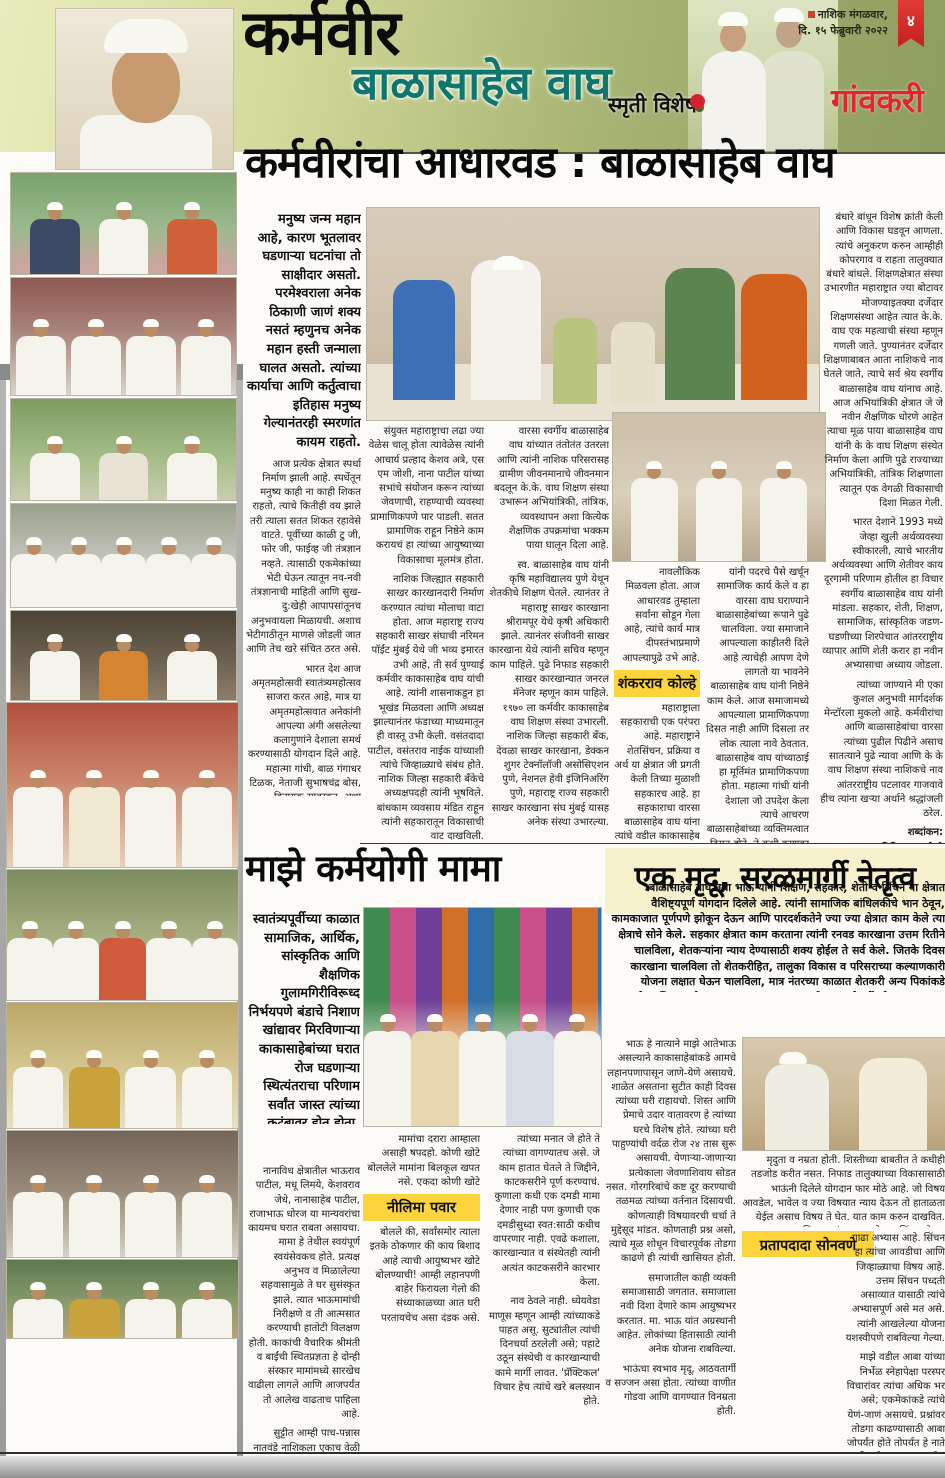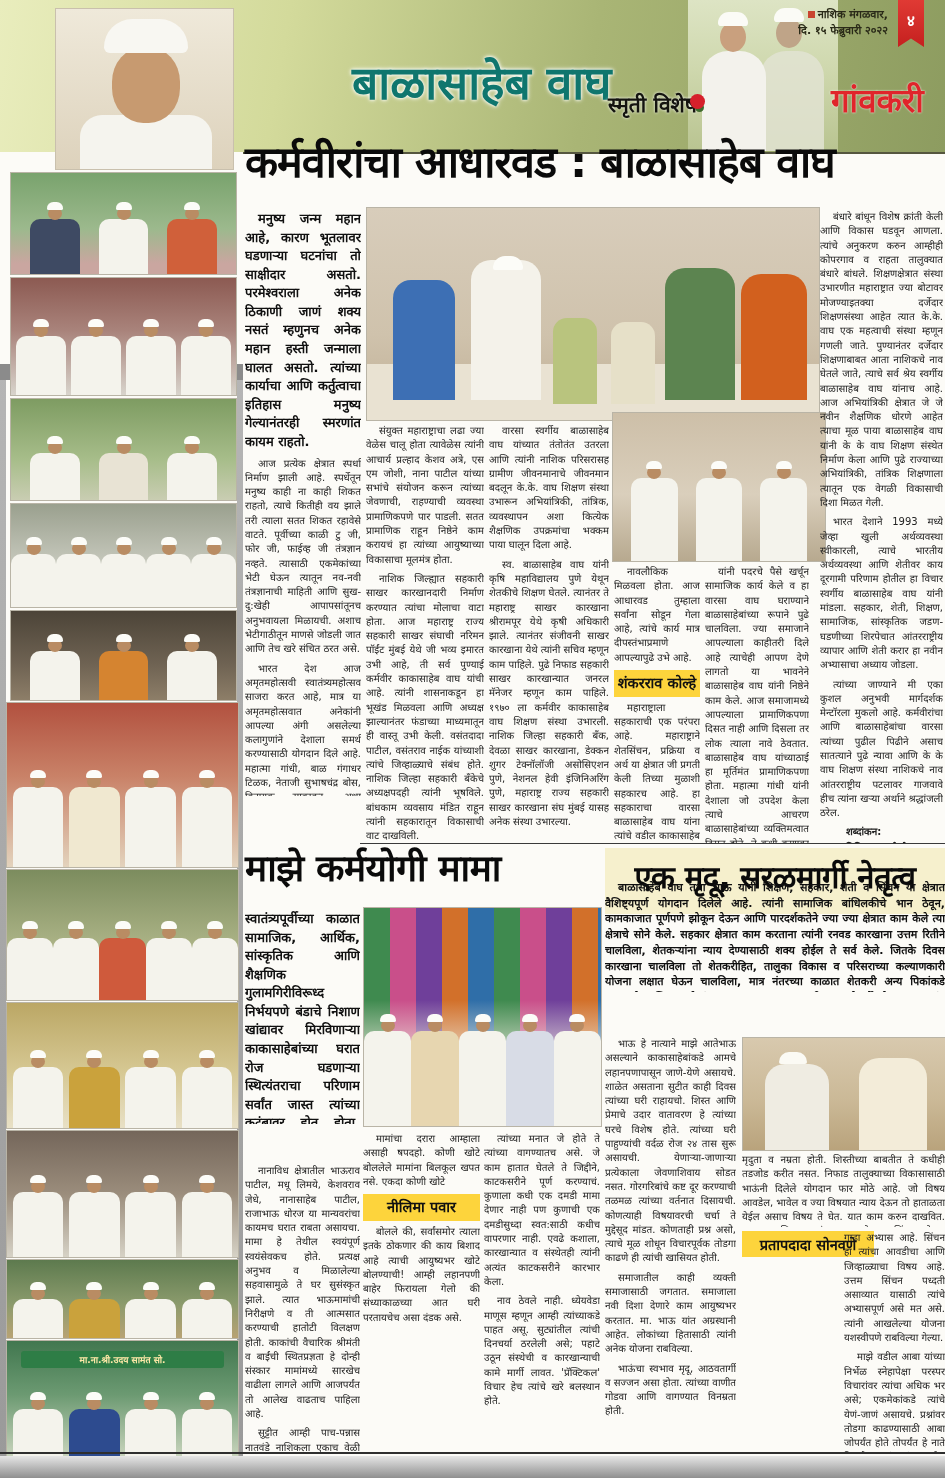--- a/index.html
+++ b/index.html
@@ -39,21 +39,21 @@
   .caption-strip{position:absolute;left:6%;top:8%;right:6%;padding:2px 0;background:#2e7d46;color:#ffe9a8;
     font-size:9px;font-weight:700;text-align:center;border-radius:3px;}
   
   .portrait{left:55px;top:8px;width:177px;height:160px;background:linear-gradient(#efe9da,#ddd2bc);border:1px solid #c9c0ad;overflow:hidden;}
   .portrait .cap{position:absolute;left:48px;top:10px;width:84px;height:34px;border-radius:40px 40px 8px 8px;background:#f8f7f2;}
   .portrait .face{position:absolute;left:56px;top:38px;width:68px;height:76px;border-radius:46%;background:#c79a70;}
   .portrait .body{position:absolute;left:24px;top:106px;width:132px;height:60px;border-radius:22px 22px 0 0;background:#f5f4ee;}
   
   .headline{left:245px;top:140px;width:700px;font-size:43px;font-weight:900;letter-spacing:-1px;color:#0a0a0a;line-height:1.05;}
   .col{font-size:10px;line-height:1.43;text-align:justify;overflow:hidden;color:#222;}
-  .col p{margin:0 0 5px 0;text-indent:13px;}
+  .col p{margin:0 0 5px 0;text-indent:13px;text-align:right;}
   .lede{font-weight:700;font-size:13px;color:#101010;}
   .subhead-y{display:block;background:#fdd43c;color:#111;font-weight:800;font-size:14.5px;text-align:center;
     padding:3px 2px;margin:4px 0;}
   .byline{font-weight:800;text-align:left;}
   .rule{background:#3a3a3a;}
   .h2{font-weight:900;color:#0a0a0a;letter-spacing:-0.5px;line-height:1;}
   .headbox{background:#f6f0cd;text-align:center;}
   .bottom-rule{left:0;top:1452px;width:945px;height:2px;background:#2f2f2f;}
   .bottom-bar{left:0;top:1456px;width:945px;height:22px;background:linear-gradient(#e6e6e6,#8f8f8f);}
 </style>
@@ -65,20 +65,21 @@
   <div class="abs masthead">
     <div class="abs mast-photo">
       <div class="fig ghost" style="left:72px;"></div>
       <div class="head" style="left:88px;top:18px;background:#bfa488;"></div>
       <div class="cap" style="left:86px;top:8px;"></div>
       <div class="fig" style="left:14px;"></div>
       <div class="head" style="left:32px;top:22px;"></div>
       <div class="cap" style="left:30px;top:12px;"></div>
     </div>
   </div>
+  <div class="abs mast-title1">कर्मवीर</div>
   <div class="abs mast-title2">बाळासाहेब वाघ</div>
   <div class="abs mast-tag">स्मृती विशेष</div>
   <div class="abs mast-flower"></div>
   <div class="abs mast-date">
     <span class="bullet"></span><span>नाशिक मंगळवार,</span><br>
     <span>दि. १५ फेब्रुवारी २०२२</span>
   </div>
   <div class="abs ribbon">
     <span>४</span>
   </div>
@@ -163,29 +164,20 @@
         <div class="fg"></div>
         <div class="fg"></div>
         <div class="fg"></div>
         <div class="fg"></div>
       </div>
   </div>
   <div class="abs ph" style="left:6px;top:1259px;width:231px;height:78px;background:linear-gradient(#5d7a4e,#8a9a6c 55%,#b8a374 100%);">
     <div class="figrow" style="height:72%;">
         <div class="fg"></div>
         <div class="fg" style="background:#caa23c;"></div>
-        <div class="fg"></div>
-        <div class="fg"></div>
-      </div>
-  </div>
-  <div class="abs ph" style="left:6px;top:1340px;width:231px;height:120px;background:linear-gradient(#41774f,#6c9a72 45%,#cfd8c2 100%);">
-    <div class="caption-strip">मा.ना.श्री.उदय सामंत सो.</div>
-    <div class="figrow" style="height:62%;">
-        <div class="fg"></div>
-        <div class="fg" style="background:#2d4b8f;"></div>
         <div class="fg"></div>
         <div class="fg"></div>
       </div>
   </div>
 
   <div class="abs headline">कर्मवीरांचा आधारवड : बाळासाहेब वाघ</div>
 
   <div class="abs col" style="left:245px;top:210px;width:116px;height:586px;">
     <p class="lede">मनुष्य जन्म महान आहे, कारण भूतलावर घडणाऱ्या घटनांचा तो साक्षीदार असतो. परमेश्वराला अनेक ठिकाणी जाणं शक्य नसतं म्हणुनच अनेक महान हस्ती जन्माला घालत असतो. त्यांच्या कार्याचा आणि कर्तुत्वाचा इतिहास मनुष्य गेल्यानंतरही स्मरणांत कायम राहतो.</p>
     <p>आज प्रत्येक क्षेत्रात स्पर्धा निर्माण झाली आहे. स्पर्धेतून मनुष्य काही ना काही शिकत राहतो, त्याचे कितीही वय झाले तरी त्याला सतत शिकत रहावेसे वाटते. पूर्वीच्या काळी टु जी, फोर जी, फाईव्ह जी तंत्रज्ञान नव्हते. त्यासाठी एकमेकांच्या भेटी घेऊन त्यातून नव-नवी तंत्रज्ञानाची माहिती आणि सुख-दु:खेही आपापसांतूनच अनुभवायला मिळायची. अशाच भेटीगाठीतून माणसे जोडली जात आणि तेच खरे संचित ठरत असे.</p>

